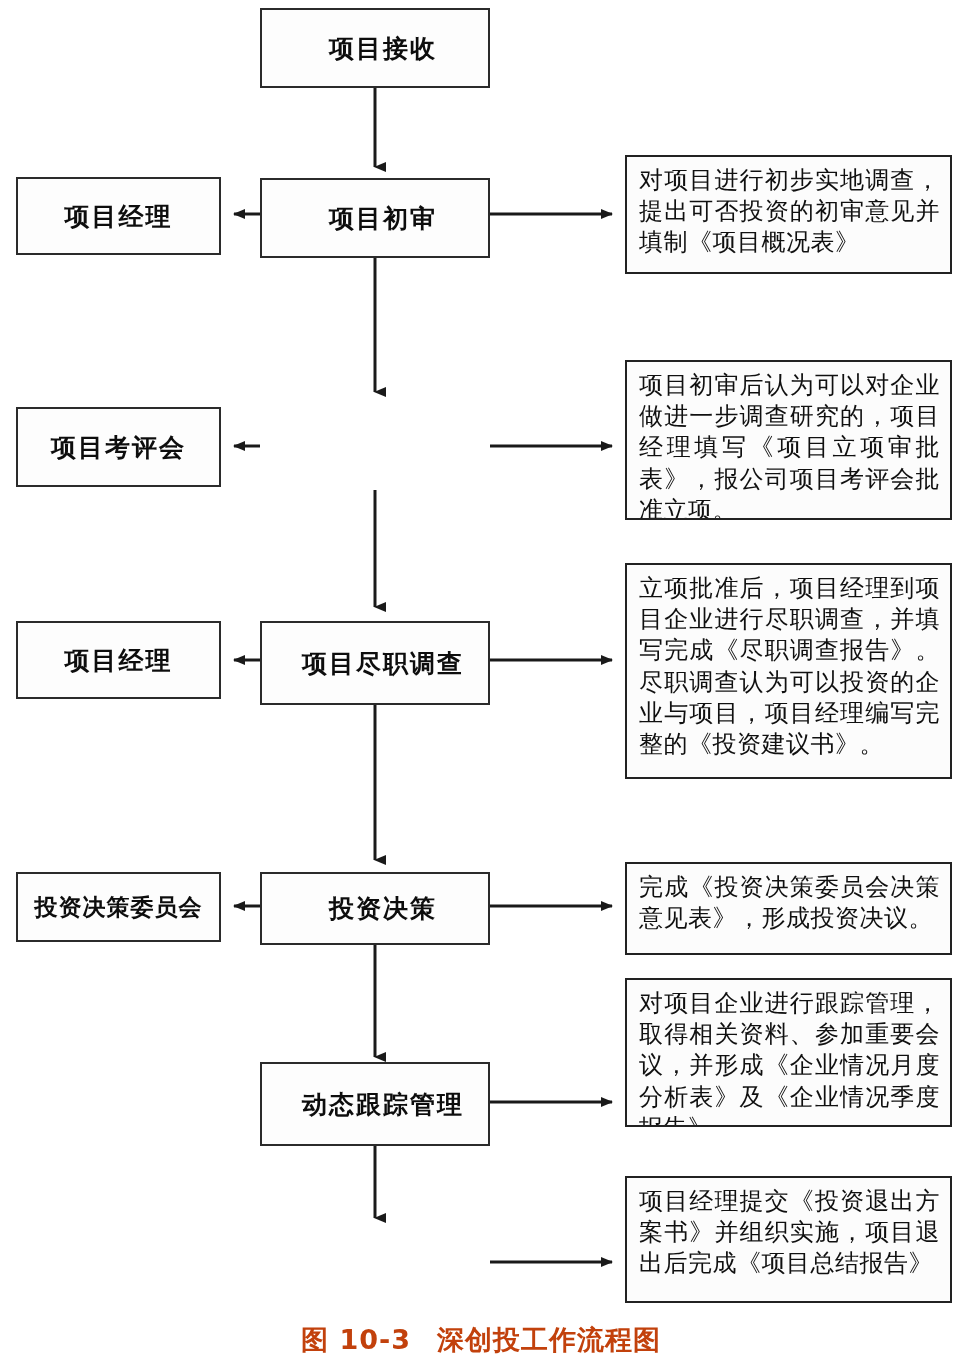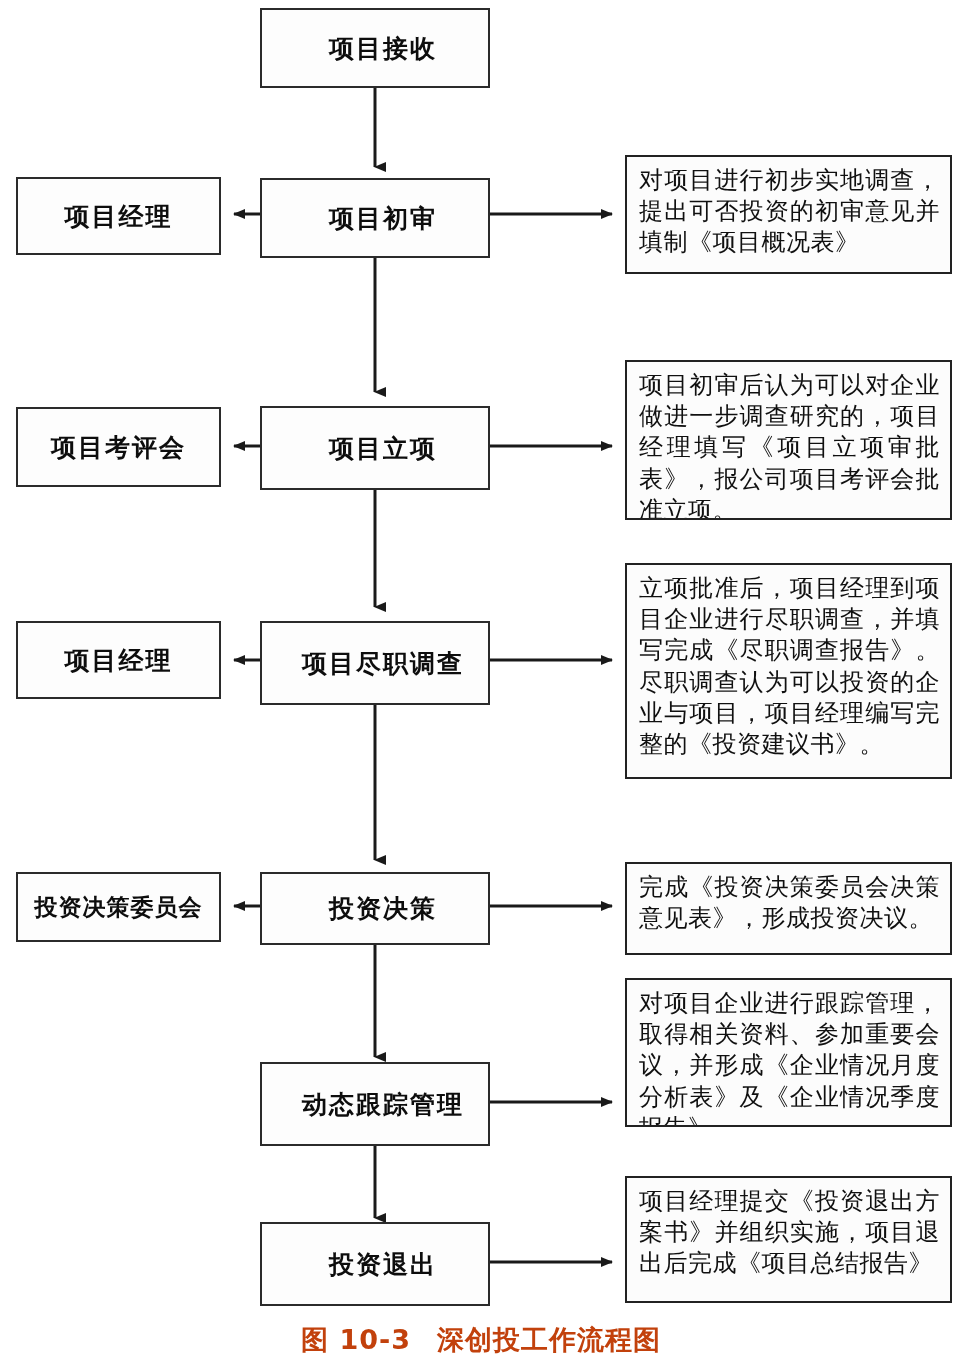--- a/index.html
+++ b/index.html
@@ -130,39 +130,33 @@
   </svg>
 
   <div class="node process" style="left:260px; top:8px; width:230px; height:80px;">
     <span>项目接收</span>
   </div>
 
   <div class="node process" style="left:260px; top:178px; width:230px; height:80px;">
     <span>项目初审</span>
   </div>
 
-  <div class="node process" style="left:260px; top:406px; width:230px; height:84px;">
-    <span>项目立项</span>
-  </div>
 
   <div class="node process" style="left:260px; top:621px; width:230px; height:84px;">
     <span>项目尽职调查</span>
   </div>
 
   <div class="node process" style="left:260px; top:872px; width:230px; height:73px;">
     <span>投资决策</span>
   </div>
 
   <div class="node process" style="left:260px; top:1062px; width:230px; height:84px;">
     <span>动态跟踪管理</span>
   </div>
 
-  <div class="node process" style="left:260px; top:1222px; width:230px; height:84px;">
-    <span>投资退出</span>
-  </div>
 
   <div class="node actor" style="left:16px; top:177px; width:205px; height:78px;">
     <span>项目经理</span>
   </div>
 
   <div class="node actor" style="left:16px; top:407px; width:205px; height:80px;">
     <span>项目考评会</span>
   </div>
 
   <div class="node actor" style="left:16px; top:621px; width:205px; height:78px;">

